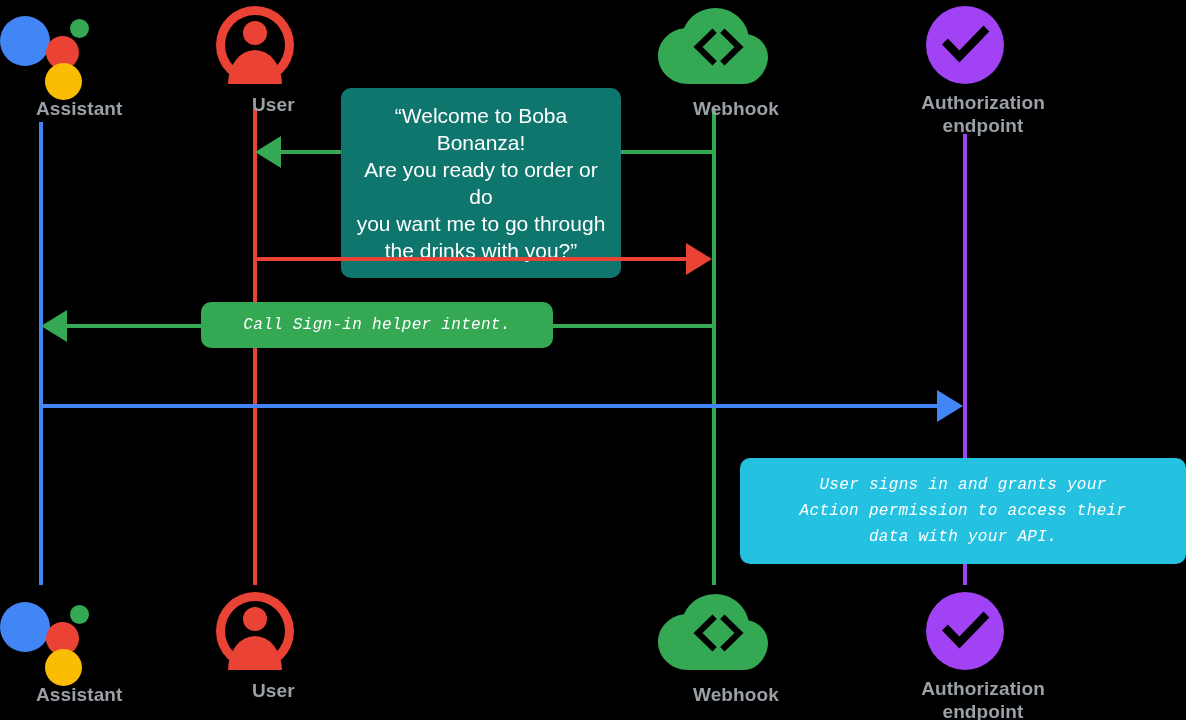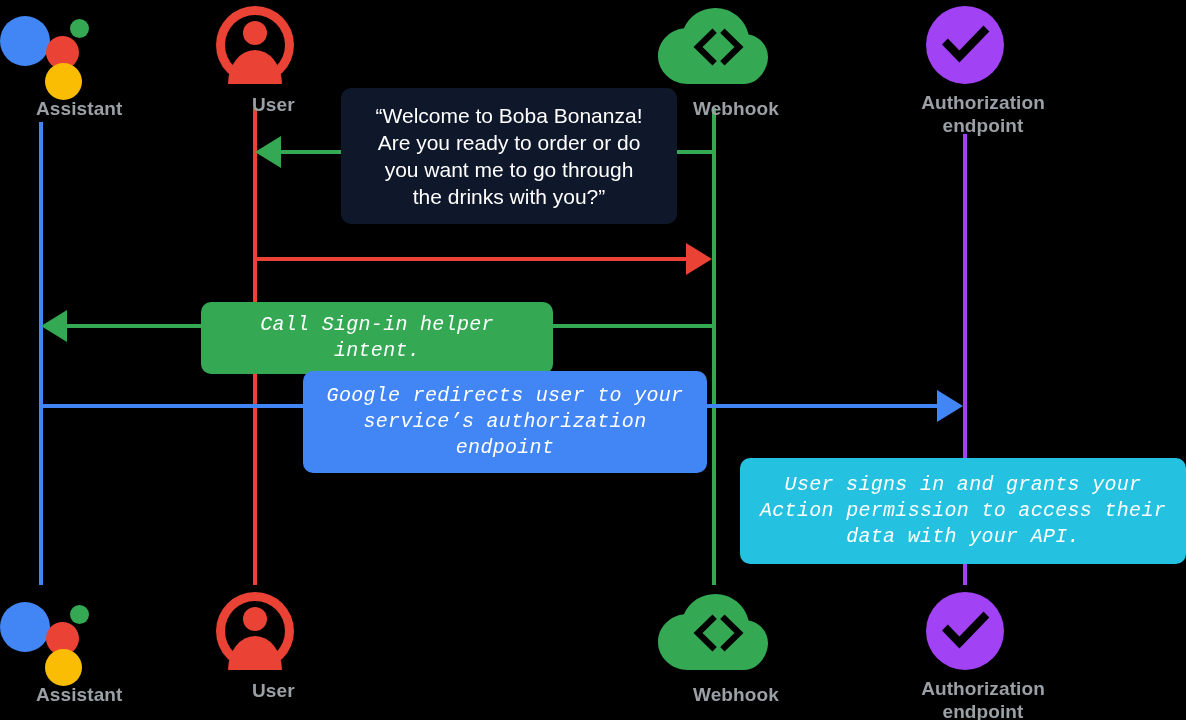--- a/index.html
+++ b/index.html
@@ -80,21 +80,21 @@
     white-space: pre-line;
   }
   .bubble-sans {
     font-family: "Liberation Sans", sans-serif;
     font-size: 21px;
     line-height: 27px;
   }
   .bubble-mono {
     font-family: "Liberation Mono", "DejaVu Sans Mono", monospace;
     font-style: italic;
-    font-size: 20px;
+    font-size: 16px;
     line-height: 26px;
     letter-spacing: 0.3px;
   }
 </style>
 </head>
 <body>
 
 <div id="stage">
 
   <div class="lifeline" style="left:39px; top:122px; height:463px; background:#4285f4;"></div>
@@ -135,36 +135,34 @@
     <svg class="auth-icon" viewBox="0 0 78 78" style="margin:0 auto; display:block;">
       <circle cx="39" cy="39" r="39" fill="#a142f4"></circle>
       <path fill="#000000" d="M16,38.5 L21.8,32.5 L33.4,44.4 L57.5,19.5 L63.3,25.5 L33.4,56.4 Z"></path>
     </svg>
     <div class="actor-label" style="margin-top:7px;">Authorization
 endpoint</div>
   </div>
 
   <div class="msg-line" style="left:281px; top:150px; width:433px; background:#34a853;"></div>
   <div class="arrow-head arrow-left" style="left:255px; top:136px; border-right-color:#34a853;"></div>
-  <div class="bubble bubble-sans" style="left:341px; top:88px; width:336px; padding:14px 12px; background:#0f172a;">“Welcome to Boba Bonanza!
+  <div class="bubble bubble-sans" style="left:341px; top:88px; width:280px; padding:14px 12px; background:#0f766e;">“Welcome to Boba Bonanza!
 Are you ready to order or do
 you want me to go through
 the drinks with you?”</div>
 
   <div class="msg-line" style="left:255px; top:257px; width:431px; background:#ea4335;"></div>
   <div class="arrow-head arrow-right" style="left:686px; top:243px; border-left-color:#ea4335;"></div>
 
   <div class="msg-line" style="left:67px; top:324px; width:647px; background:#34a853;"></div>
   <div class="arrow-head arrow-left" style="left:41px; top:310px; border-right-color:#34a853;"></div>
   <div class="bubble bubble-mono" style="left:201px; top:302px; width:352px; padding:10px 12px; background:#34a853;">Call Sign-in helper intent.</div>
 
   <div class="msg-line" style="left:41px; top:404px; width:896px; background:#4285f4;"></div>
   <div class="arrow-head arrow-right" style="left:937px; top:390px; border-left-color:#4285f4;"></div>
-  <div class="bubble bubble-mono" style="left:303px; top:371px; width:404px; padding:12px 10px; background:#4285f4;">Google redirects user to your
-service’s authorization endpoint</div>
 
   <div class="bubble bubble-mono" style="left:740px; top:458px; width:446px; padding:14px 16px; background:#24c1e0;">User signs in and grants your
 Action permission to access their
 data with your API.</div>
 
   <div class="actor" style="left:0px; top:594px; width:90px;">
     <div class="assistant-logo">
       <i class="dot-blue"></i>
       <i class="dot-red"></i>
       <i class="dot-green"></i>

